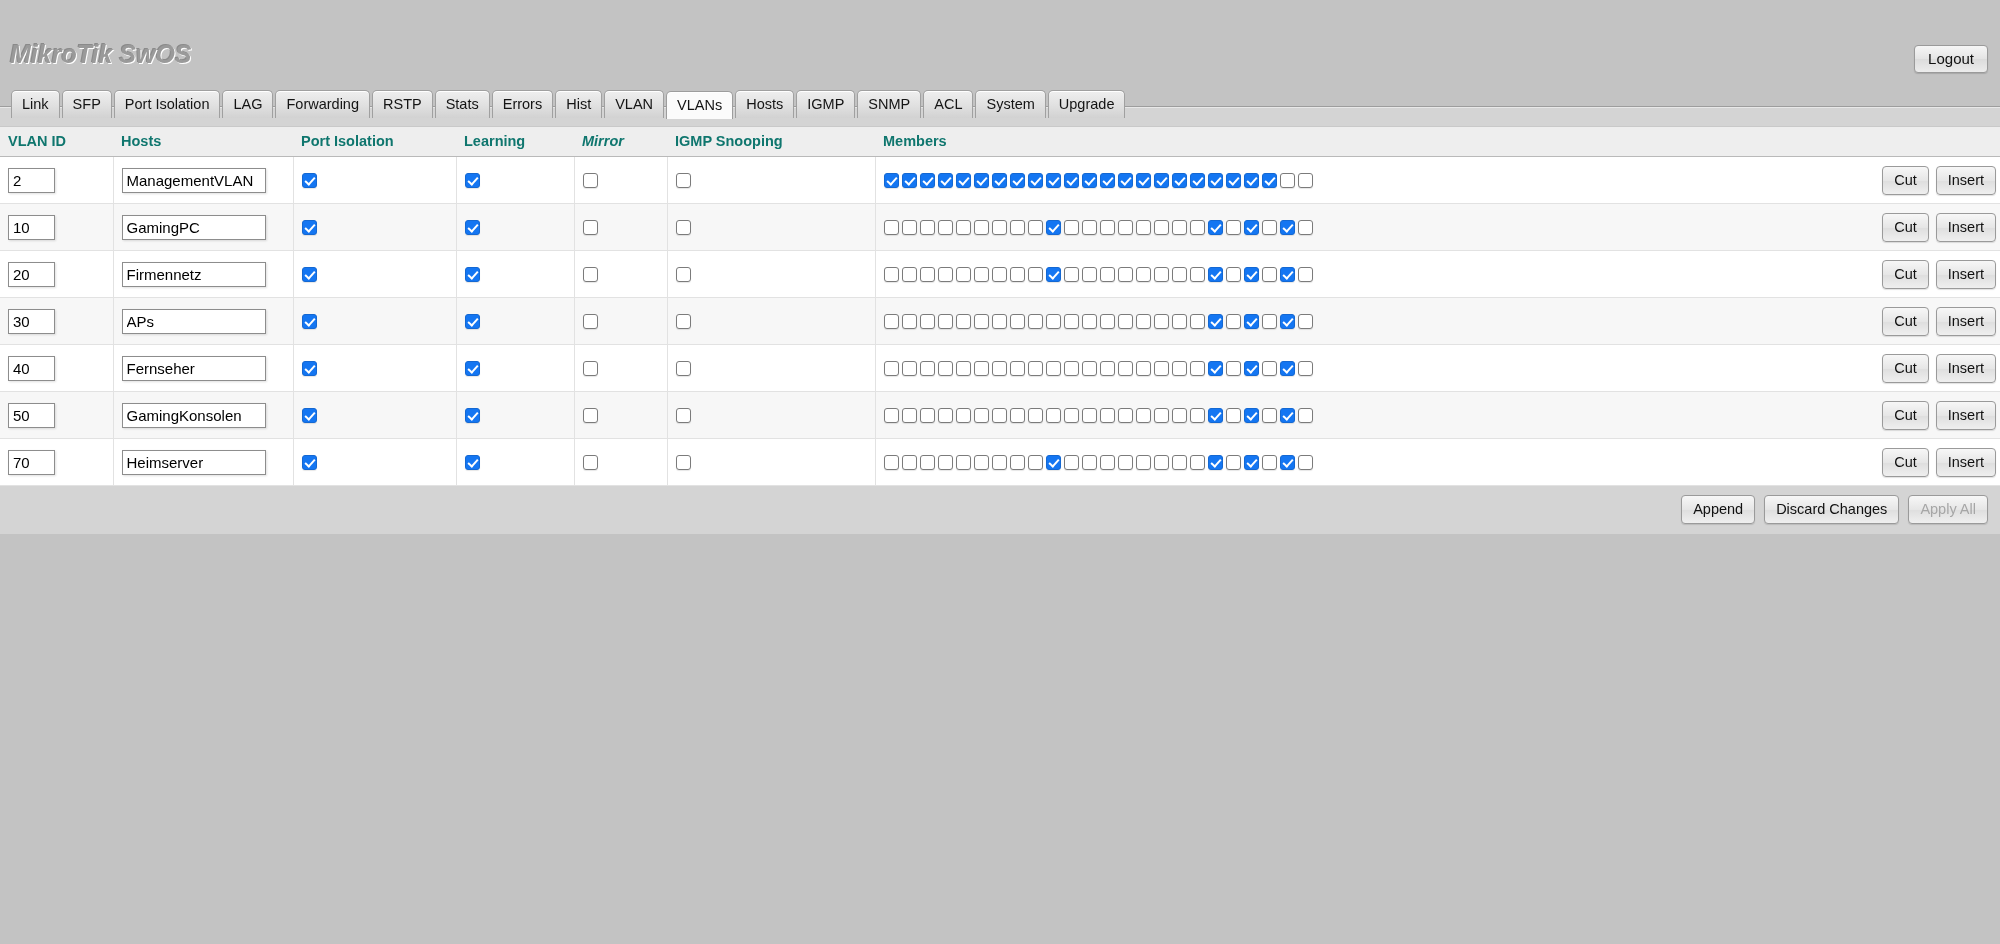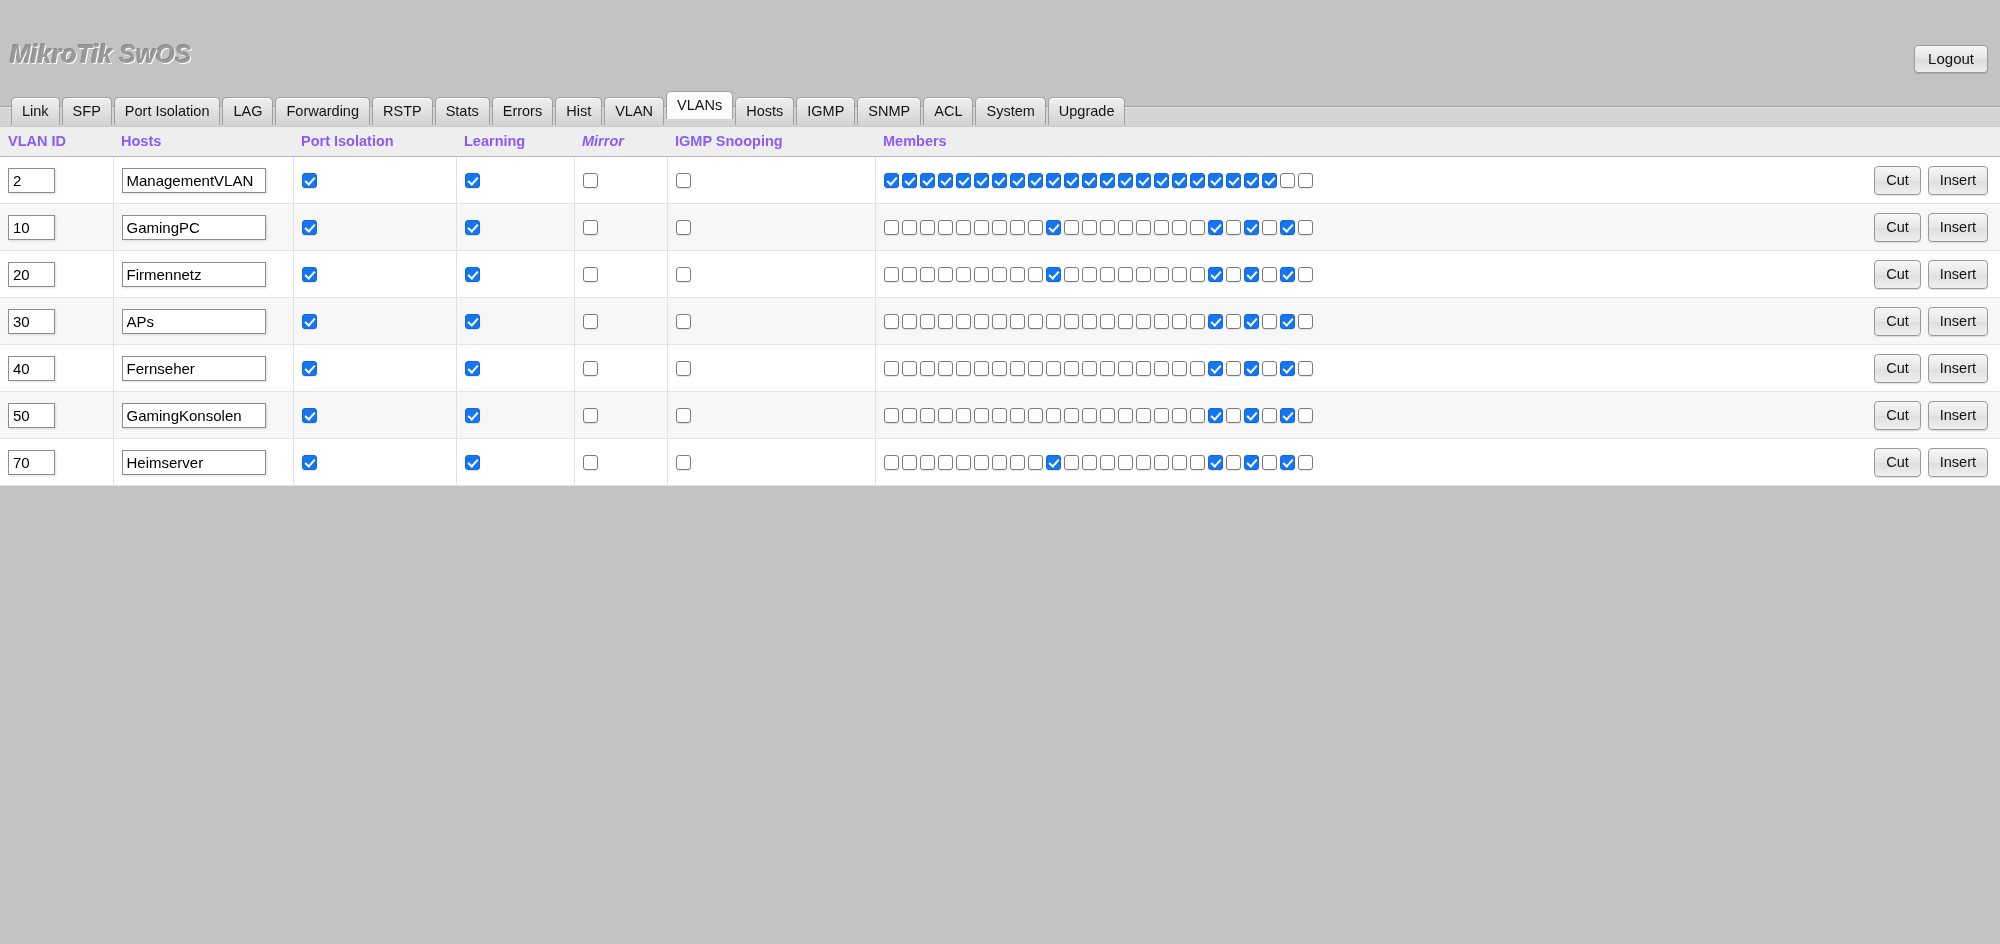--- a/index.html
+++ b/index.html
@@ -64,21 +64,21 @@
     font-size: 14.5px;
     font-family: "Liberation Sans", sans-serif;
     color: #141414;
     padding: 5px 10px 6px 10px;
     margin-right: 2px;
     border: 1px solid #a0a0a0;
     border-bottom: none;
     border-radius: 5px 5px 0 0;
     background: linear-gradient(to bottom, #efefef 0%, #e0e0e0 55%, #d2d2d2 100%);
     position: relative;
-    top: 18px;
+    top: 11px;
     cursor: pointer;
     box-shadow: inset 0 1px 0 #ffffff;
   }
   .tab.active {
     background: #fbfbfb;
     border-color: #9d9d9d;
     top: 12px;
     z-index: 3;
     box-shadow: inset 0 1px 0 #ffffff;
   }
@@ -96,21 +96,21 @@
   table.vlan-table {
     width: 100%;
     border-collapse: collapse;
     background: #ffffff;
     table-layout: fixed;
   }
   table.vlan-table thead th {
     background: #eeeeee;
     font-size: 14.5px;
     font-weight: bold;
-    color: #8b5cf6;
+    color: #0f766e;
     text-align: left;
     padding: 6px 0 7px 8px;
     border-bottom: 1px solid #b9b9b9;
     border-top: 1px solid #c9c9c9;
     white-space: nowrap;
   }
   table.vlan-table tbody td {
     border-bottom: 1px solid #e2e2e2;
     border-right: 1px solid #e2e2e2;
     padding: 0;
@@ -183,21 +183,21 @@
     display: flex;
     gap: 3px;
     padding-left: 8px;
     align-items: center;
   }
 
   .act-wrap {
     display: flex;
     gap: 7px;
     justify-content: flex-end;
-    padding-right: 12px;
+    padding-right: 4px;
     align-items: center;
   }
   .btn {
     font-family: "Liberation Sans", sans-serif;
     font-size: 14.5px;
     color: #111;
     border: 1px solid #9a9a9a;
     border-radius: 4px;
     background: linear-gradient(to bottom, #f7f7f7 0%, #e6e6e6 50%, #dedede 51%, #efefef 100%);
     padding: 5px 11px 6px 11px;
@@ -623,15 +623,20 @@
           <td class="no-right-border">
             <div class="act-wrap">
               <button class="btn">Cut</button>
               <button class="btn">Insert</button>
             </div>
           </td>
         </tr>
       </tbody>
   </table>
 
+  <div class="footer-bar">
+    <button class="btn">Append</button>
+    <button class="btn">Discard Changes</button>
+    <button class="btn disabled">Apply All</button>
+  </div>
 </div>
 
 <div class="page-rest"></div>
 
 </body></html>

